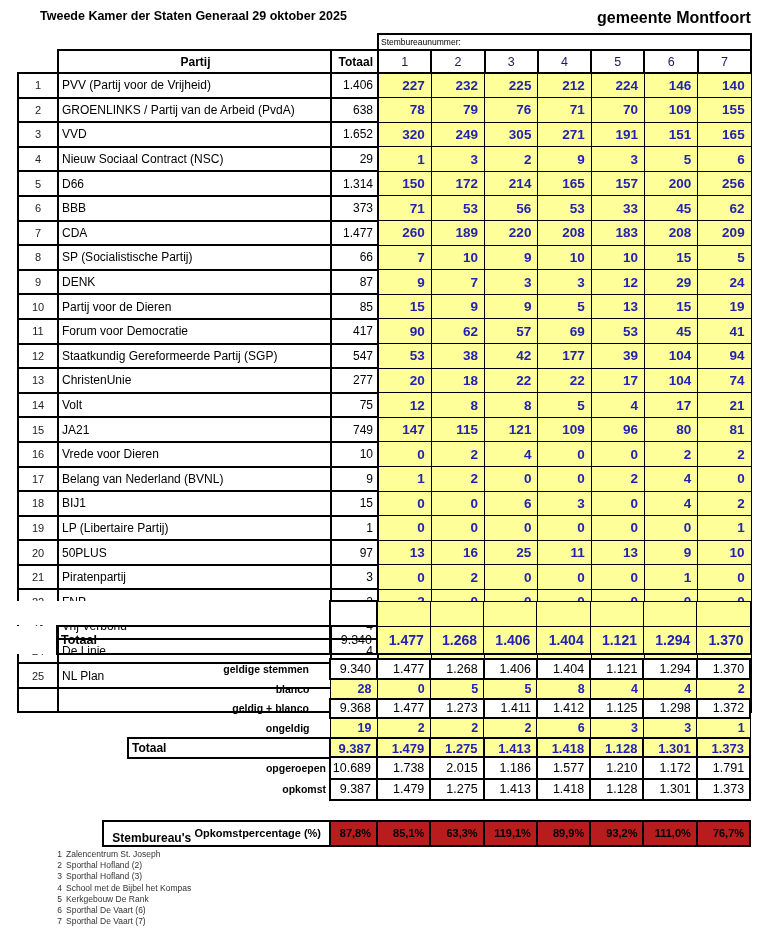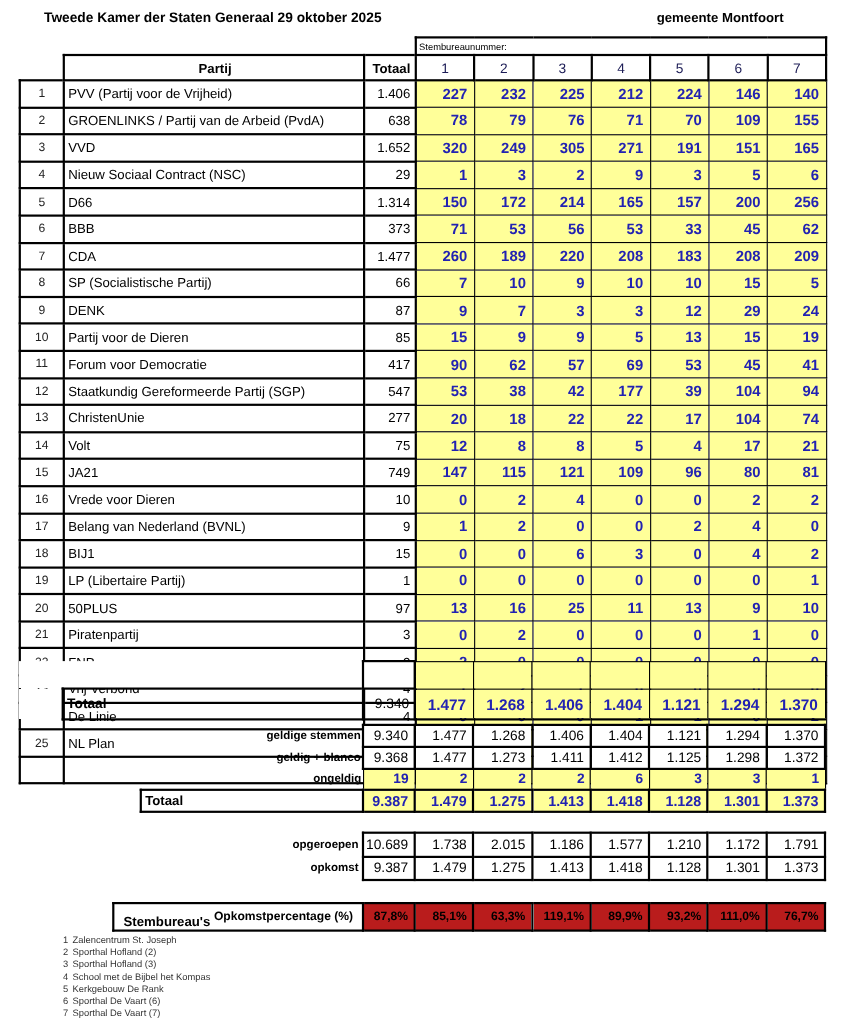--- a/index.html
+++ b/index.html
@@ -4,21 +4,21 @@
 <style>
   html,body { margin:0; padding:0; background:#ffffff; }
   #page {
     position:relative; width:768px; height:930px; background:#ffffff;
     font-family:"Liberation Sans", sans-serif; color:#000;border-radius:32px;
   }
   table { border-collapse:collapse; table-layout:fixed; }
   td { overflow:hidden; white-space:nowrap; }
 
   .title { position:absolute; left:40px; top:9px; font-size:12.5px; font-weight:bold; }
-  .municipality { position:absolute; left:597px; top:9px; font-size:12px; font-weight:bold; }
+  .municipality { position:absolute; left:597px; top:9px; font-size:16px; font-weight:bold; }
 
   
   .main { position:absolute; left:17px; top:33px; width:733px; }
   .c-nr { width:40px; } .c-party { width:273px; } .c-tot { width:47px; } .c-s { width:53.3px; }
   .c-sp1 { width:111px; } .c-sp2 { width:202px; }
   .c-pp1 { width:86px; } .c-pp2 { width:227px; }
 
   td.nb { border:none; background:#fff; }
   .caption-row td { height:13px; }
   td.caption { border:2px solid #000; font-size:8.5px; padding:0 0 0 2px; vertical-align:middle; }
@@ -44,21 +44,21 @@
   td.g-label { border:2px solid #000; font-size:12.5px; font-weight:bold; padding-left:3px; }
   td.g-tot { border:2px solid #000; font-size:12.5px; text-align:right; padding-right:4px; }
   td.g-vote {
     border:1px solid #000; border-bottom:2px solid #000; background:#FFFF99; font-size:14px;
     font-weight:bold; color:#2222B2; text-align:right; padding-right:6px;
   }
 
   
   .summary { position:absolute; left:17px; top:658px; width:733px; }
   .summary tr td { height:15.8px; vertical-align:middle; }
-  td.s-label { border:none; font-size:10.5px; font-weight:bold; text-align:right; padding-right:1px; }
+  td.s-label { border:none; font-size:10.5px; font-weight:bold; text-align:right; padding-right:20px; }
   td.s-val { border:2px solid #000; font-size:12.5px; text-align:right; padding-right:5px; }
   tr[data-variant="white"] td.s-val { background:#fff; color:#000; font-weight:normal; }
   tr[data-variant="yellow"] td.s-val { background:#FFFF99; color:#2222B2; font-weight:bold; border-width:1px; }
   .s-total-row td { height:18.5px; vertical-align:middle; }
   td.st-label { border:2px solid #000; font-size:12px; font-weight:bold; padding-left:3px; }
   td.st-val {
     border:2px solid #000; background:#FFFF99; font-size:13px; font-weight:bold;
     color:#2222B2; text-align:right; padding-right:5px;
   }
 
@@ -502,20 +502,31 @@
           <td class="s-val">9.340</td>
           <td class="s-val">1.477</td>
           <td class="s-val">1.268</td>
           <td class="s-val">1.406</td>
           <td class="s-val">1.404</td>
           <td class="s-val">1.121</td>
           <td class="s-val">1.294</td>
           <td class="s-val">1.370</td>
         </tr>
 
+        <tr data-variant="yellow">
+          <td class="s-label" colspan="2">blanco</td>
+          <td class="s-val">28</td>
+          <td class="s-val">0</td>
+          <td class="s-val">5</td>
+          <td class="s-val">5</td>
+          <td class="s-val">8</td>
+          <td class="s-val">4</td>
+          <td class="s-val">4</td>
+          <td class="s-val">2</td>
+        </tr>
 
         <tr data-variant="white">
           <td class="s-label" colspan="2">geldig + blanco</td>
           <td class="s-val">9.368</td>
           <td class="s-val">1.477</td>
           <td class="s-val">1.273</td>
           <td class="s-val">1.411</td>
           <td class="s-val">1.412</td>
           <td class="s-val">1.125</td>
           <td class="s-val">1.298</td>

